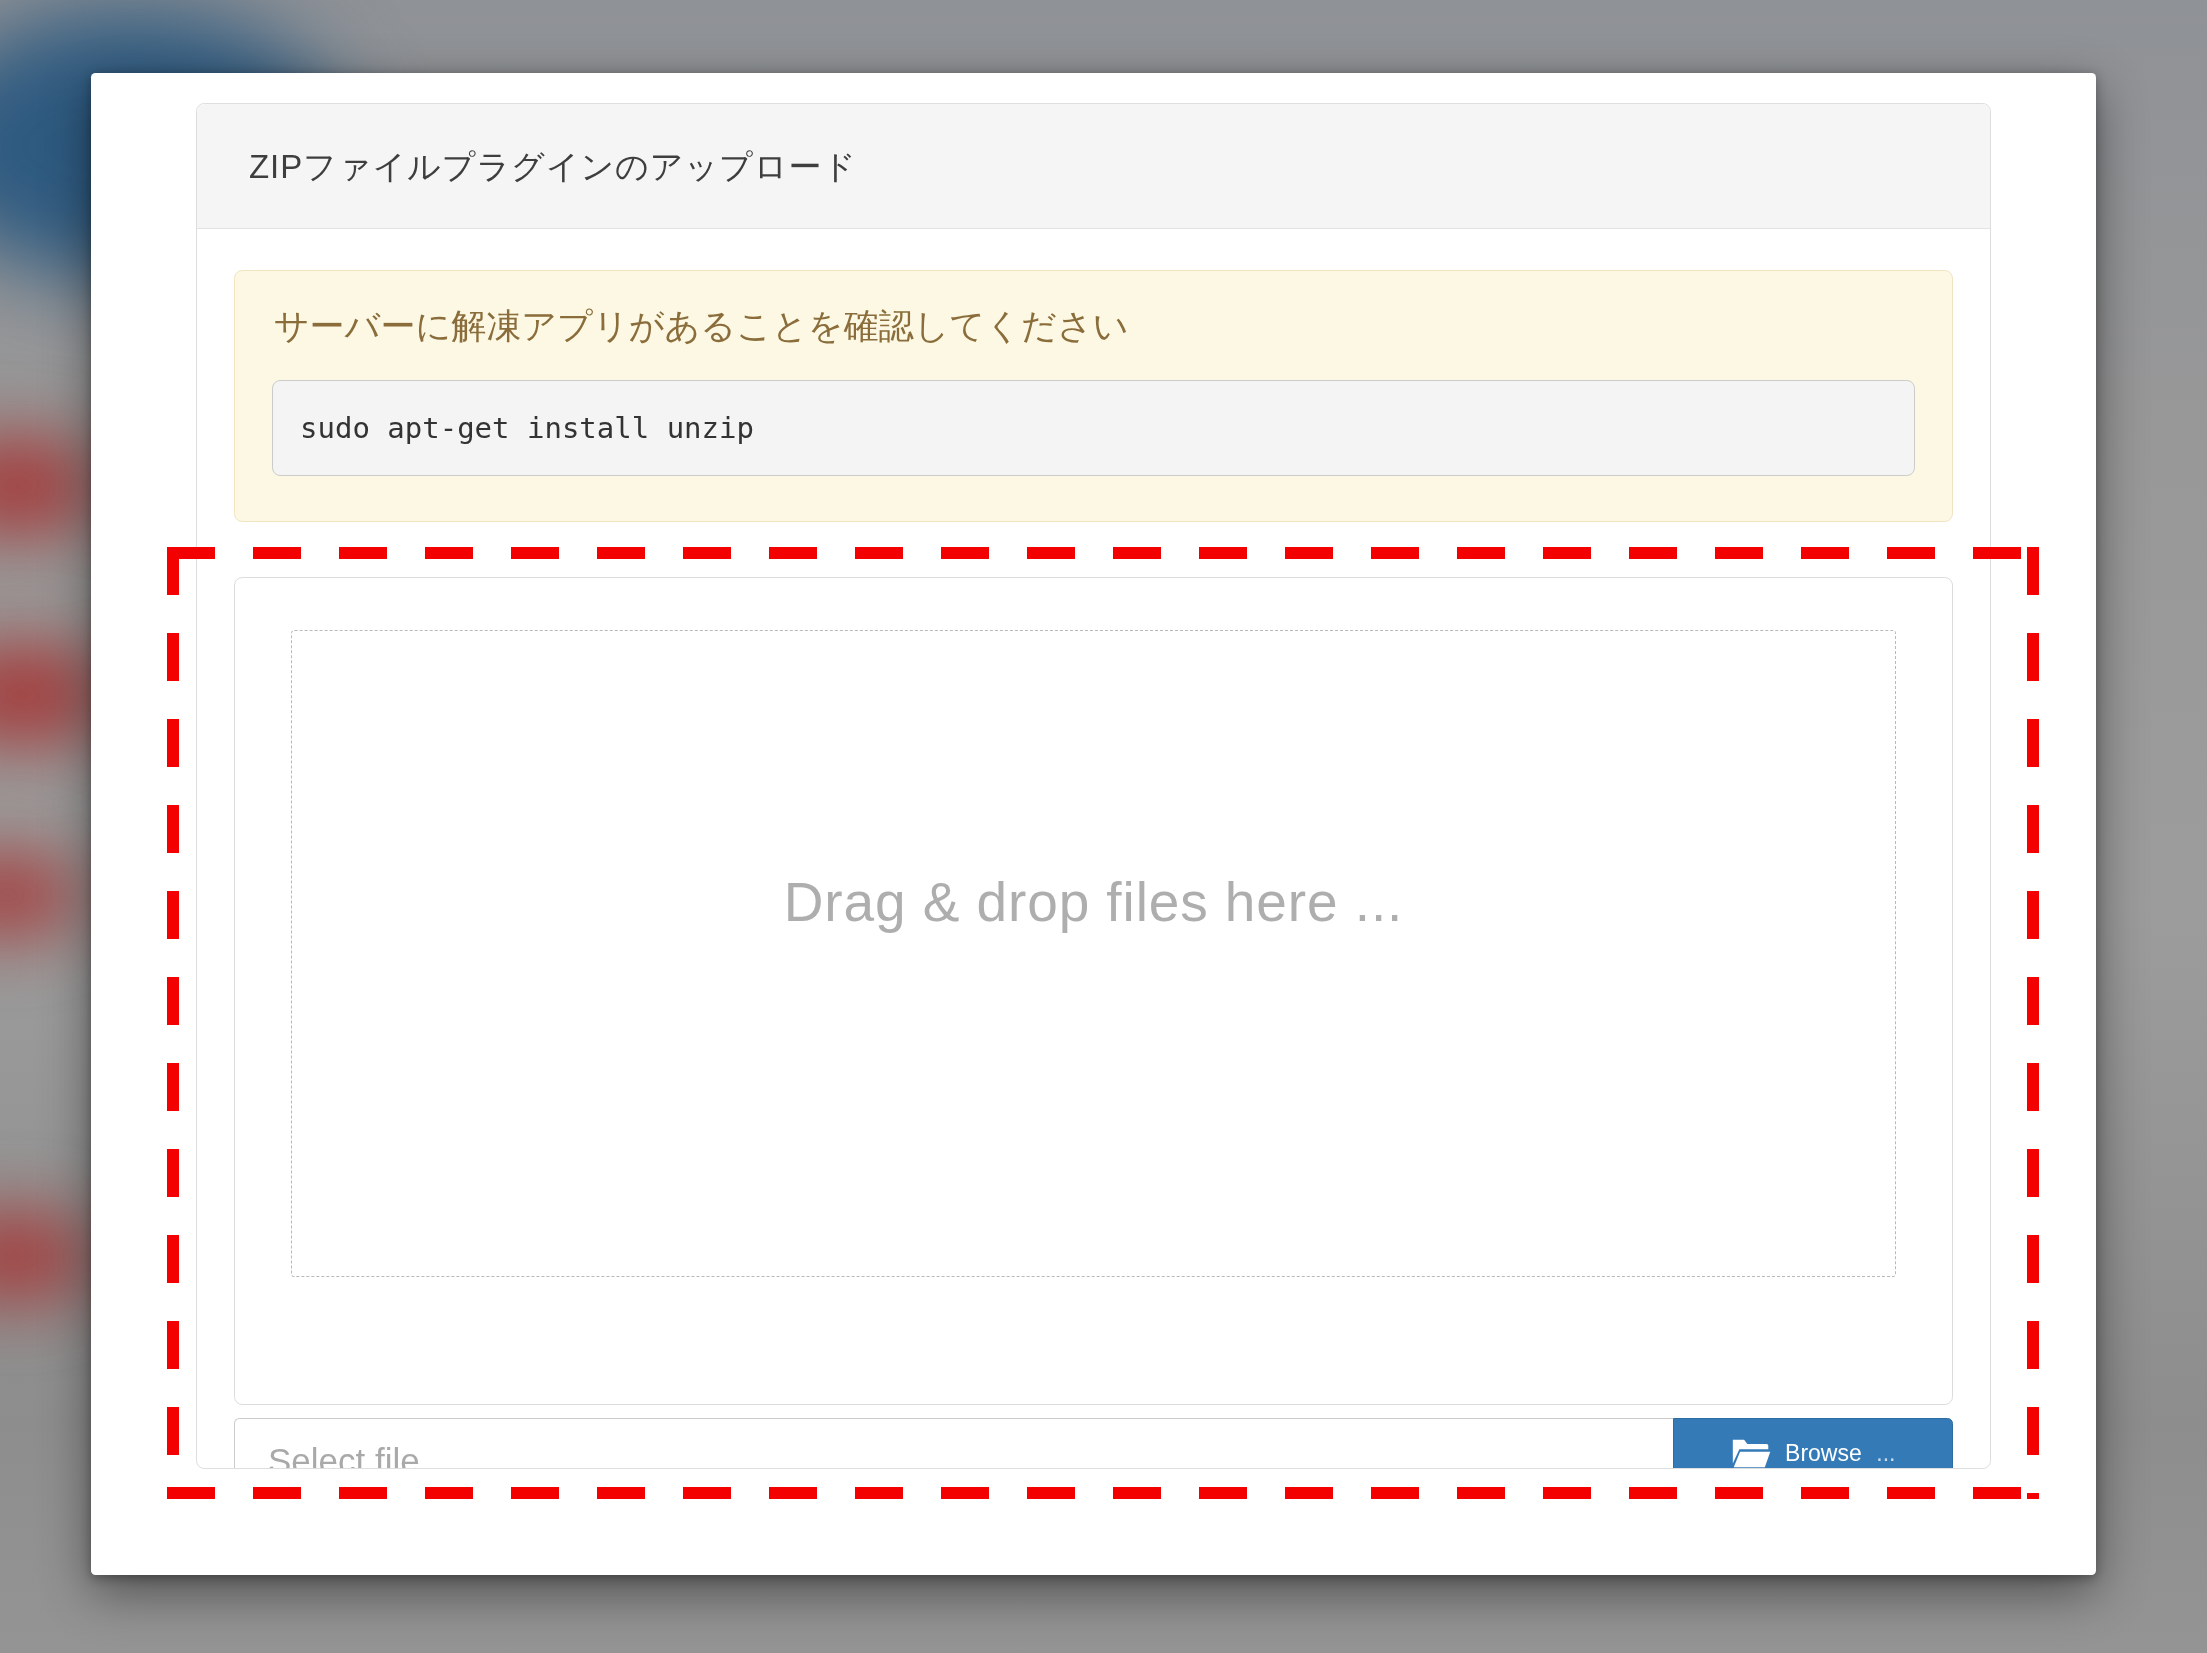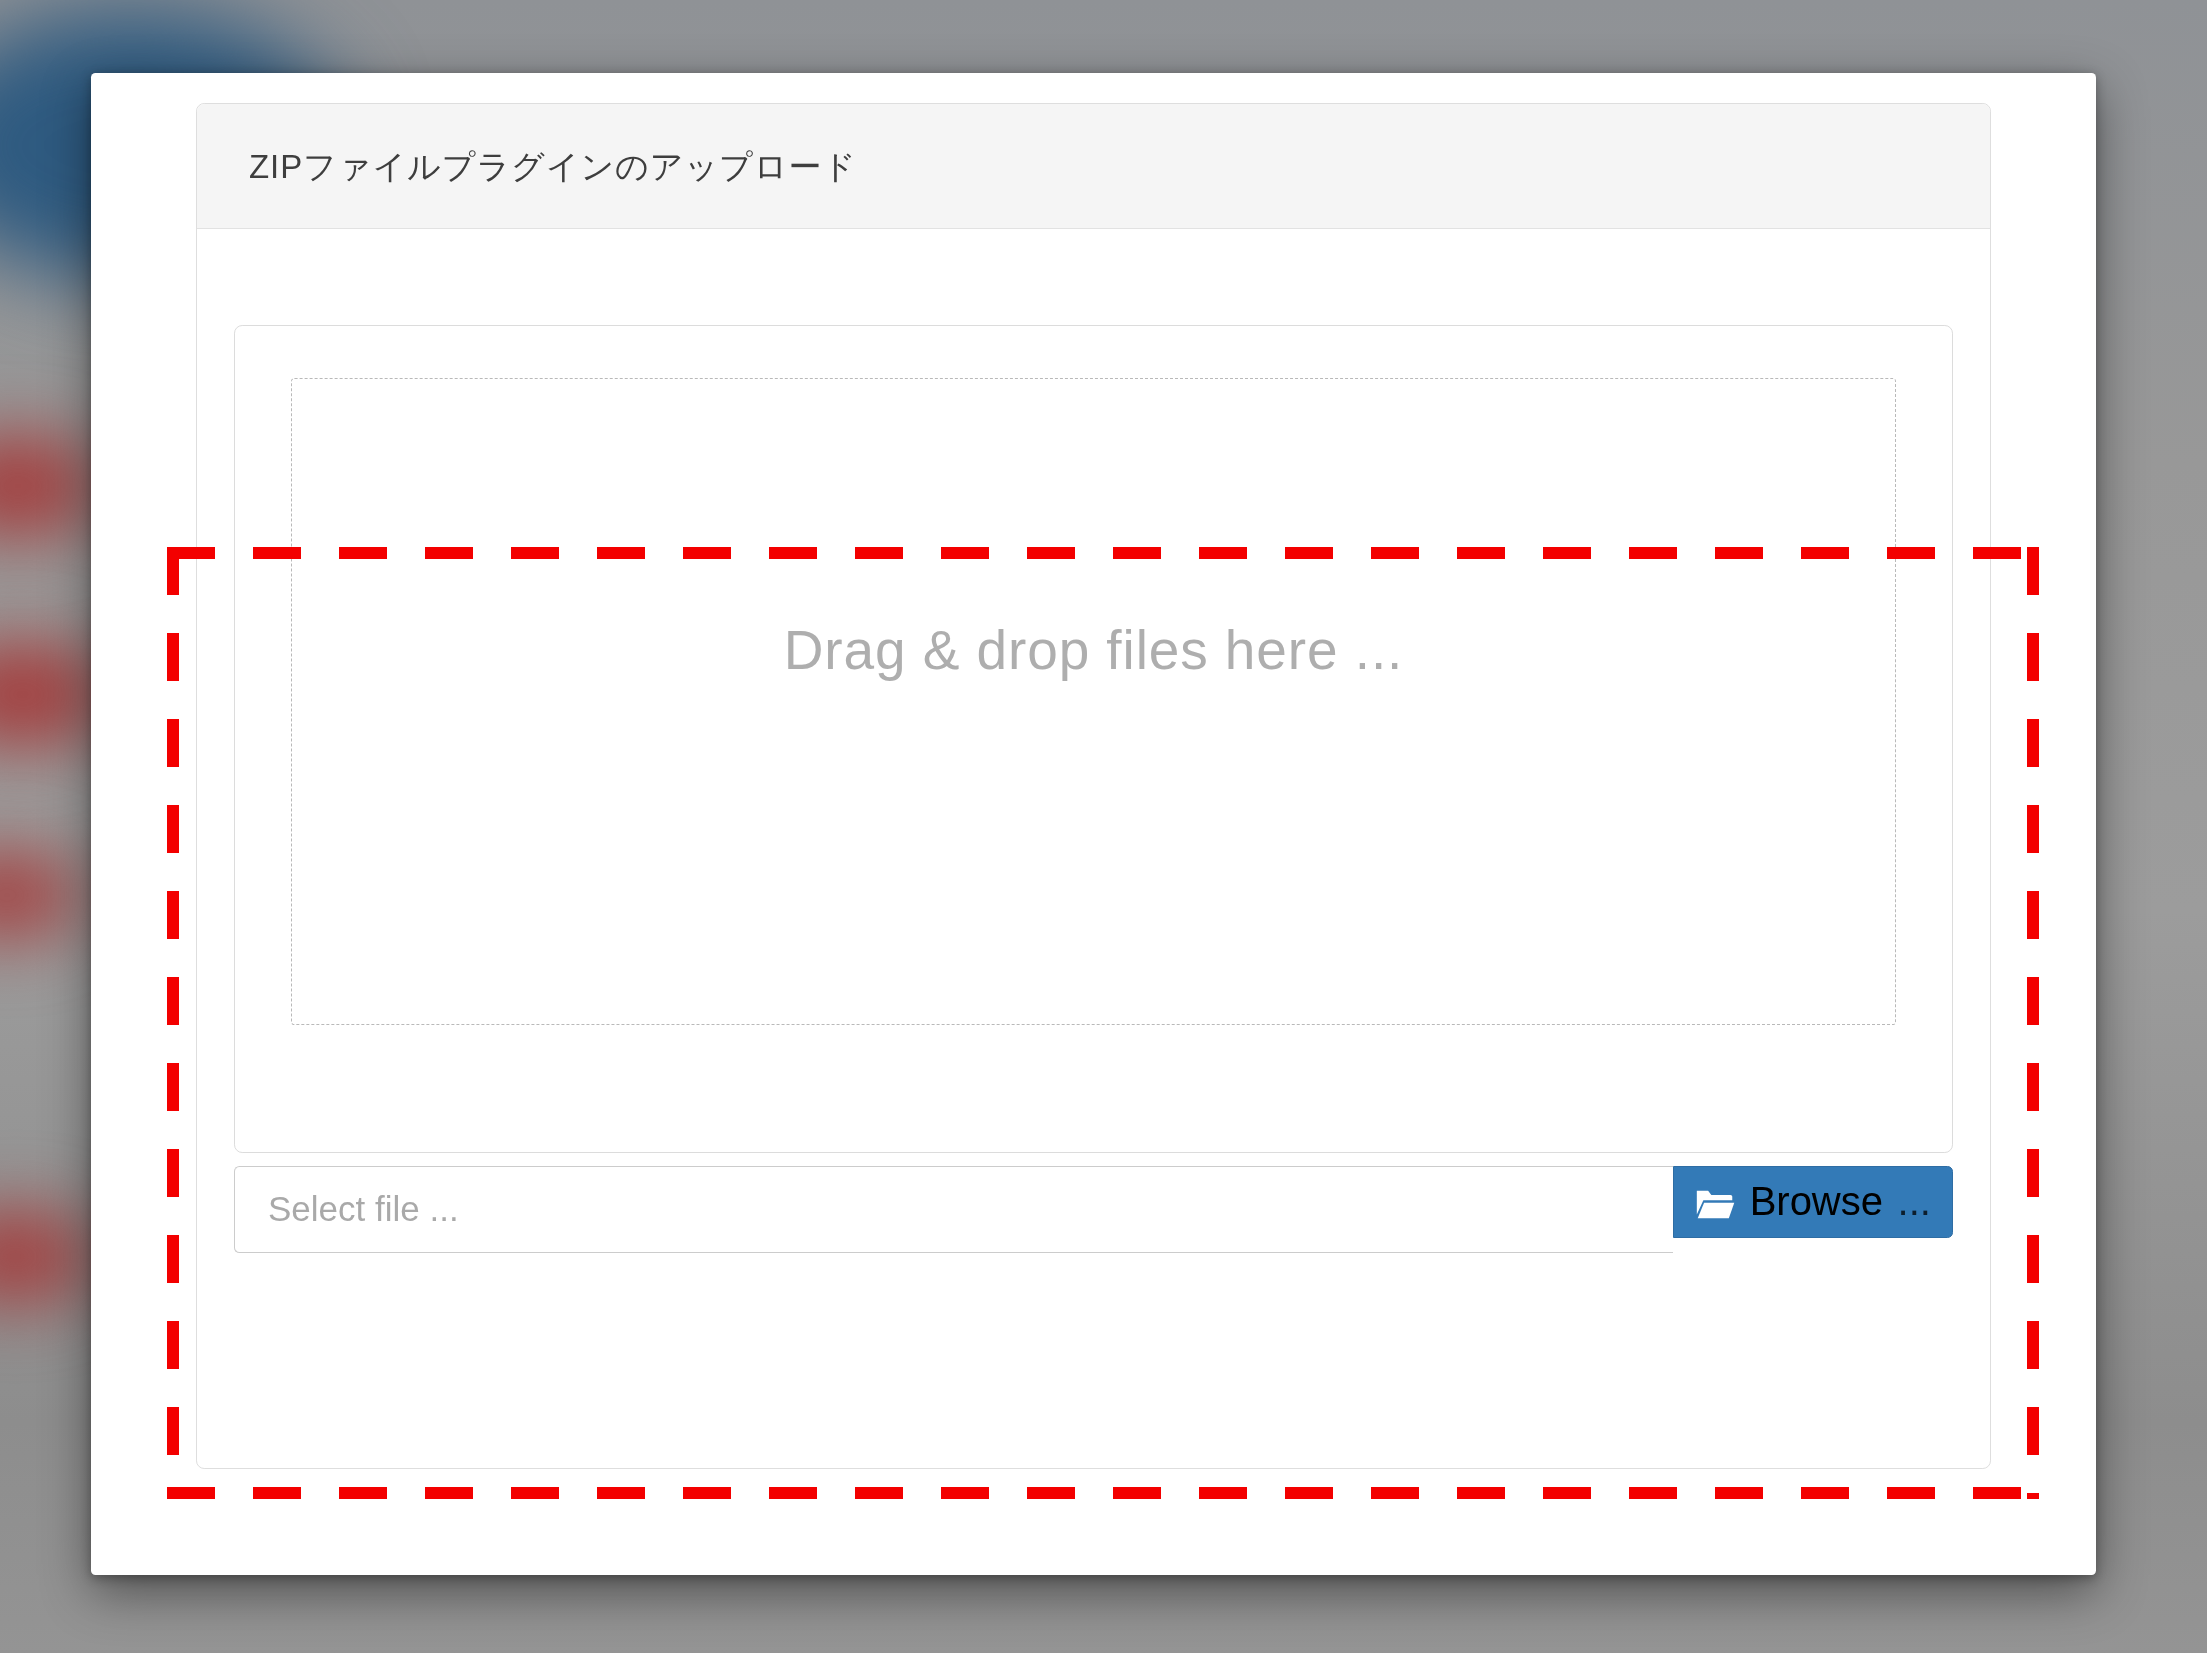--- a/index.html
+++ b/index.html
@@ -67,21 +67,21 @@
 
   .file-row{margin-top:12.7px;height:87px;display:flex;}
   .file-display{
     flex:1;height:87px;background:#fff;border:0.9px solid #ccc;
     border-right:none;border-radius:5.5px 0 0 5.5px;
     font-size:35px;color:#555;padding:0 0 0 33px;outline:none;
   }
   .file-display::placeholder{color:#a9a9a9;opacity:1;}
   .browse-btn{
     width:280px;height:72px;background:#337ab7;border:0.9px solid #2e6da4;
-    border-radius:0 5.5px 5.5px 0;color:#000000;font-size:40px;
+    border-radius:0 5.5px 5.5px 0;color:#ffffff;font-size:23px;
     display:flex;align-items:center;justify-content:center;gap:14.5px;
     cursor:pointer;font-family:inherit;
   }
   .browse-btn .dots{opacity:.75;}
   .folder-icon{display:inline-block;width:40px;height:33px;}
 
   
   .highlight{position:absolute;left:167px;top:547px;width:1872px;height:952px;pointer-events:none;}
   .highlight .edge{position:absolute;background-repeat:repeat;}
   .highlight .h{height:11.8px;left:0;right:0;
@@ -108,20 +108,24 @@
 
   <div class="modal">
     <div class="panel">
 
       <div class="panel-header">
         <h3 class="panel-title">ZIPファイルプラグインのアップロード</h3>
       </div>
 
       <div class="panel-body">
 
+        <div class="alert-warning">
+          <p class="alert-message">サーバーに解凍アプリがあることを確認してください</p>
+          <pre class="command-box">sudo apt-get install unzip</pre>
+        </div>
 
         <div class="drop-panel">
           <div class="drop-zone">
             <span class="drop-zone-text">Drag &amp; drop files here ...</span>
           </div>
         </div>
 
         <div class="file-row">
           <input class="file-display" type="text" readonly="" placeholder="Select file ..." style="">
           <button class="browse-btn" type="button">

